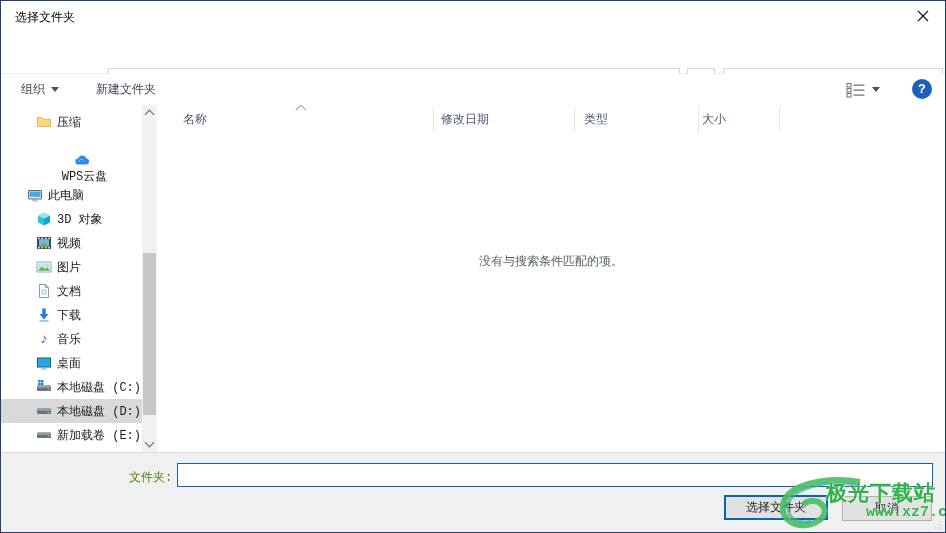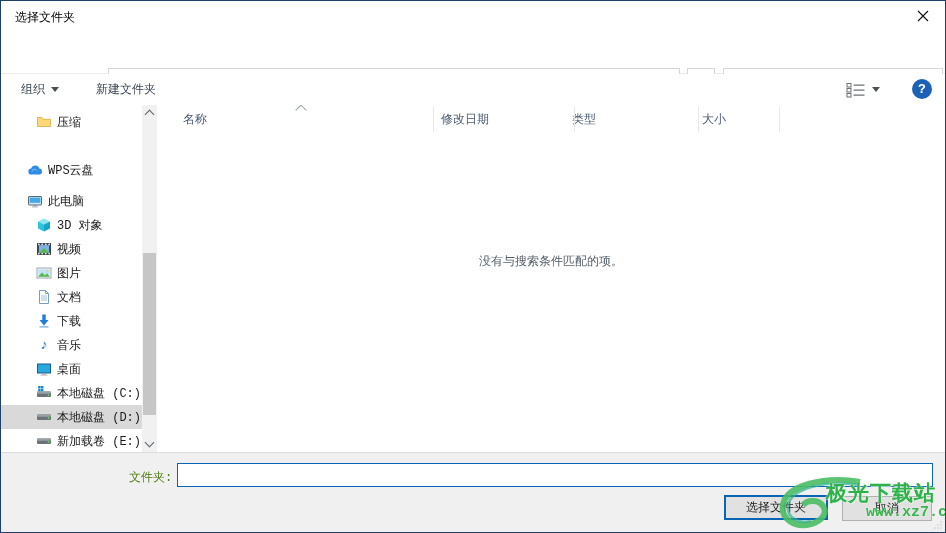--- a/index.html
+++ b/index.html
@@ -32,21 +32,21 @@
   .tri-down{width:0;height:0;border-left:4px solid transparent;border-right:4px solid transparent;border-top:5px solid #4a5156;}
   .help-circle{position:absolute;left:911px;top:5px;width:20px;height:20px;border-radius:50%;background:#1b62b7;color:#fff;font-weight:bold;font-size:13px;display:flex;align-items:center;justify-content:center;cursor:pointer;}
   
   .content{position:absolute;top:104px;left:0;right:0;bottom:80px;background:#fff;overflow:hidden;}
   .sidebar{position:absolute;left:0;top:0;width:141px;bottom:0;overflow:hidden;padding-top:5px;box-sizing:border-box;}
   .side-item{height:24px;display:flex;align-items:center;cursor:pointer;}
   .side-item .sicon{width:16px;height:16px;margin-right:5px;flex:0 0 16px;}
   .side-item.lv1{padding-left:26px;}
   .side-item.lv2{padding-left:35px;}
   .side-item.selected{background:#d9d9d9;}
-  .gap6{margin-top:24px;}.gap7{margin-top:7px;}.gap2{margin-top:2px;gap:17px;}
+  .gap6{margin-top:18px;flex-direction:column;}.gap7{margin-top:7px;}.gap2{margin-top:2px;gap:17px;}
   .slabel{white-space:nowrap;}
   .music-glyph{font-size:14px;color:#2a70c9;line-height:16px;width:16px;text-align:center;}
   
   .side-scroll{position:absolute;left:141px;top:0;width:15px;bottom:0;background:#f1f1f1;}
   .scroll-arrow{position:absolute;left:0;width:15px;height:16px;display:flex;align-items:center;justify-content:center;cursor:pointer;}
   .caret-up{width:6px;height:6px;border-left:1px solid #5b6167;border-top:1px solid #5b6167;transform:rotate(45deg);margin-top:3px;}
   .caret-dn{width:6px;height:6px;border-right:1px solid #5b6167;border-bottom:1px solid #5b6167;transform:rotate(45deg);margin-bottom:3px;}
   .scroll-thumb{position:absolute;left:1px;width:13px;top:148px;height:162px;background:#c6c6c6;cursor:grab;}
   
   .main{position:absolute;left:156px;right:0;top:0;bottom:0;}
@@ -294,21 +294,21 @@
     </div>
 
     <div class="main">
       <span class="sort-caret"></span>
       <div class="col-head" style="left:26px;">
           <span>名称</span>
         </div>
       <div class="col-head" style="left:284px;">
           <span>修改日期</span>
         </div>
-      <div class="col-head" style="left:415px;">
+      <div class="col-head" style="left:427px;">
           <span>类型</span>
         </div>
       <div class="col-head" style="left:545px;">
           <span>大小</span>
         </div>
       <div class="col-sep" style="left:276px;"></div>
       <div class="col-sep" style="left:417px;"></div>
       <div class="col-sep" style="left:541px;"></div>
       <div class="col-sep" style="left:622px;"></div>
       <div class="empty-msg">没有与搜索条件匹配的项。</div>

